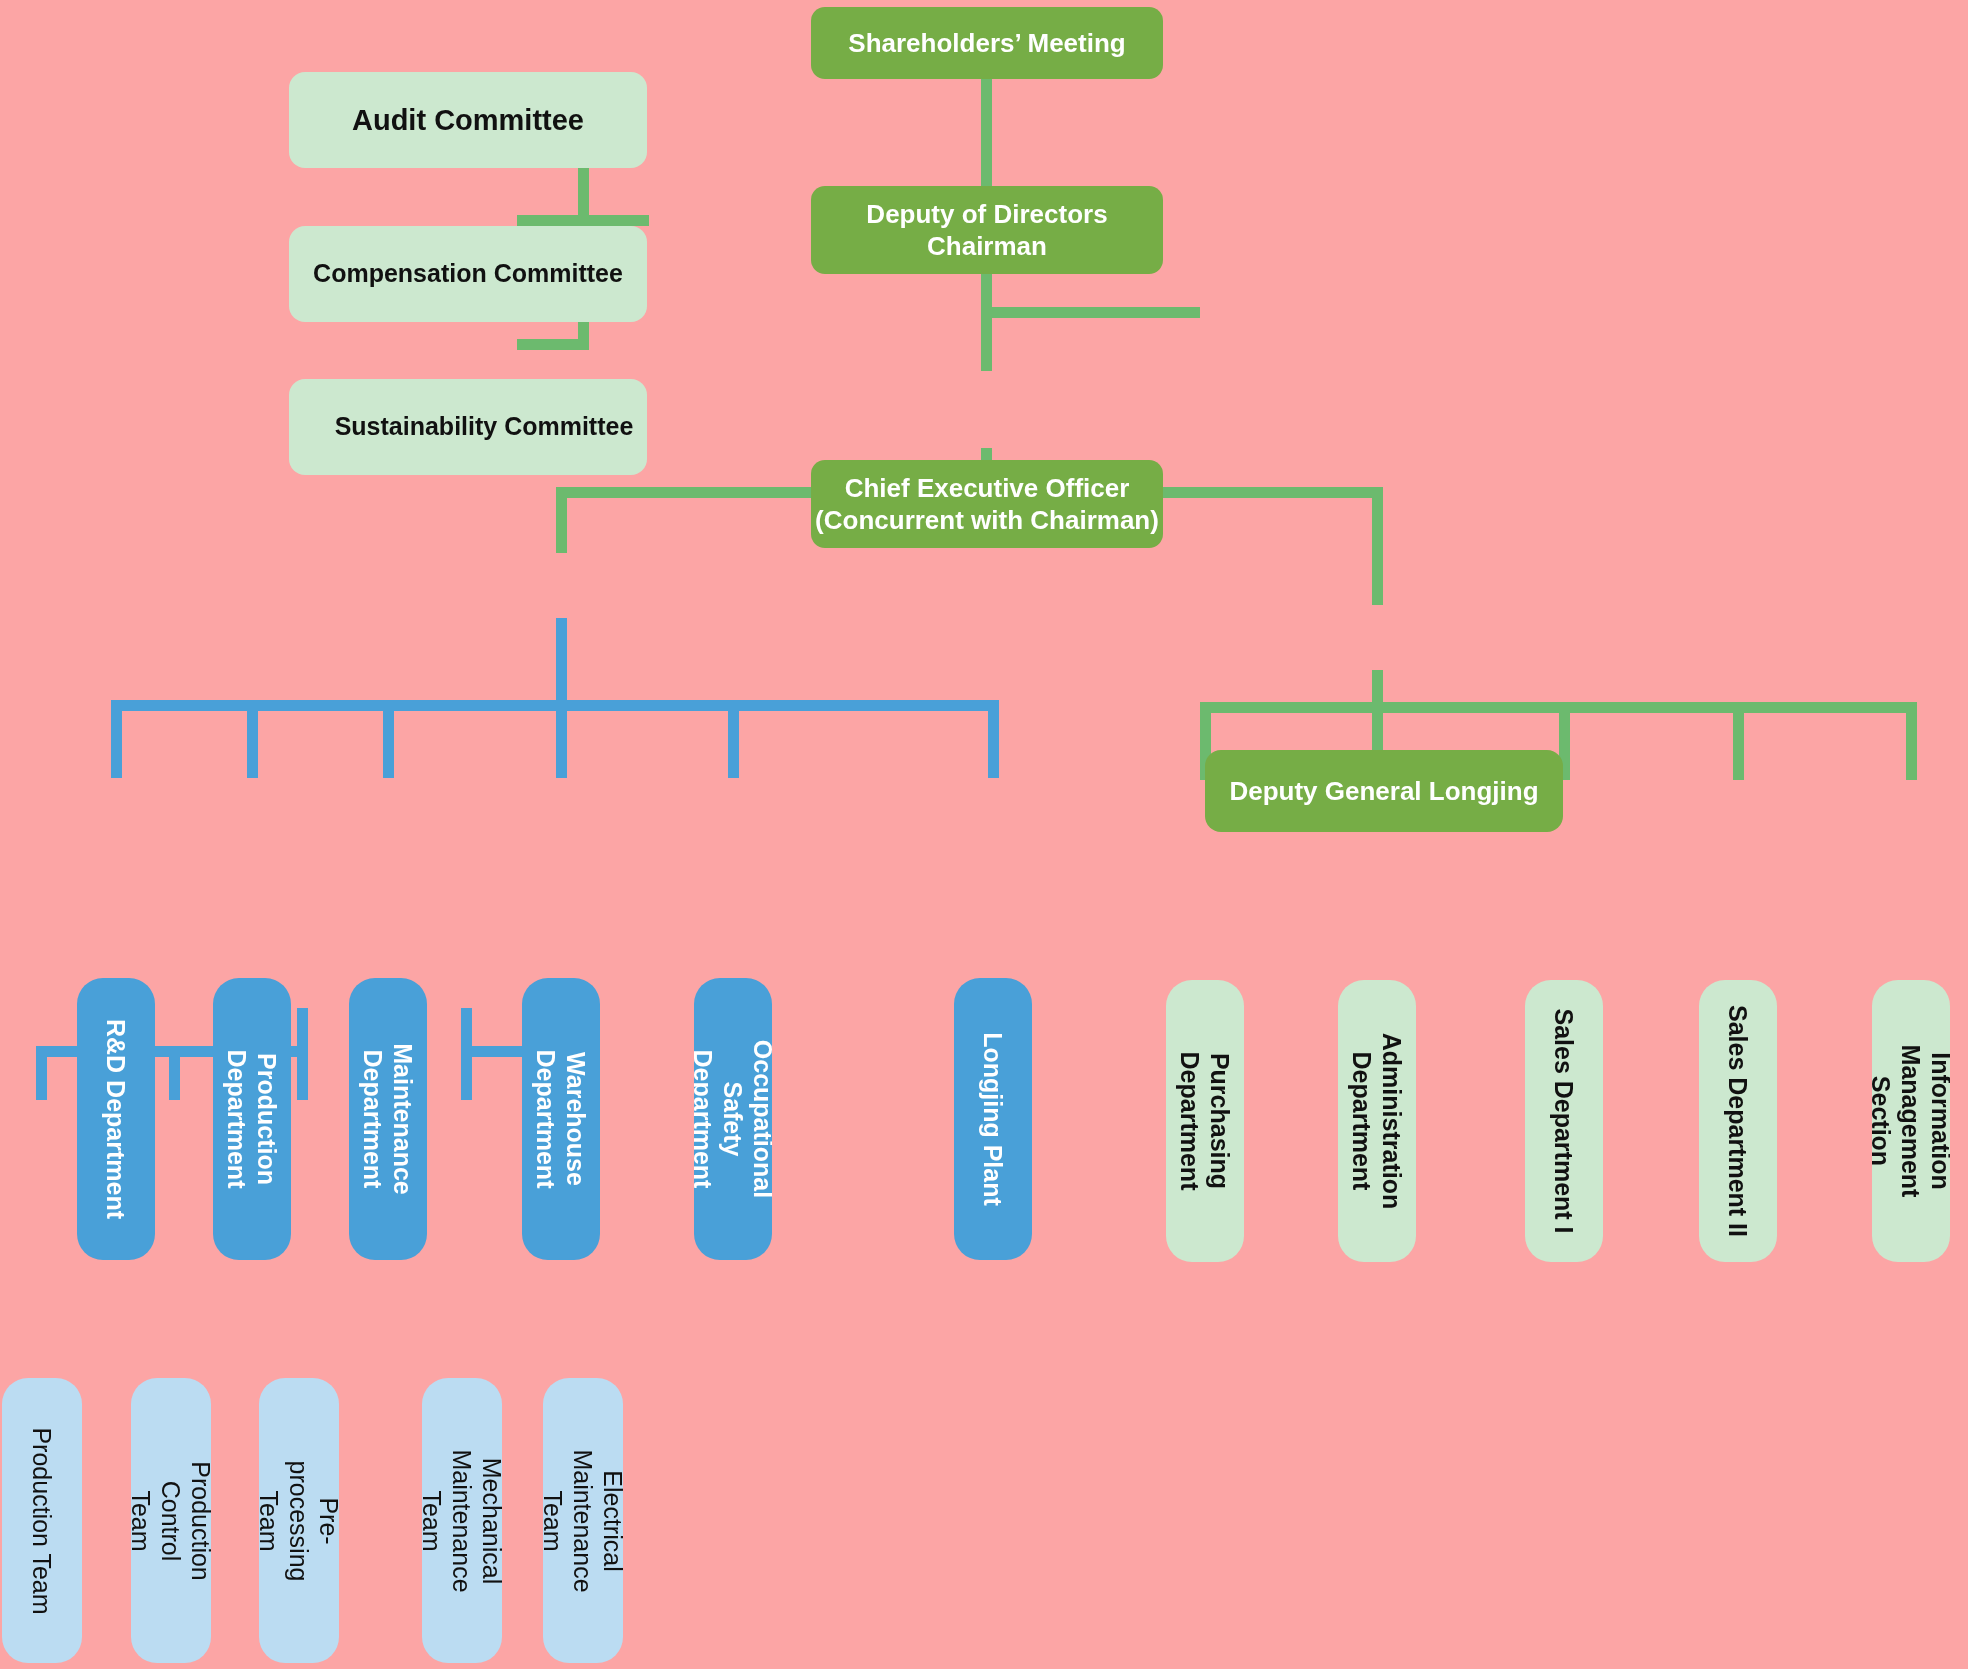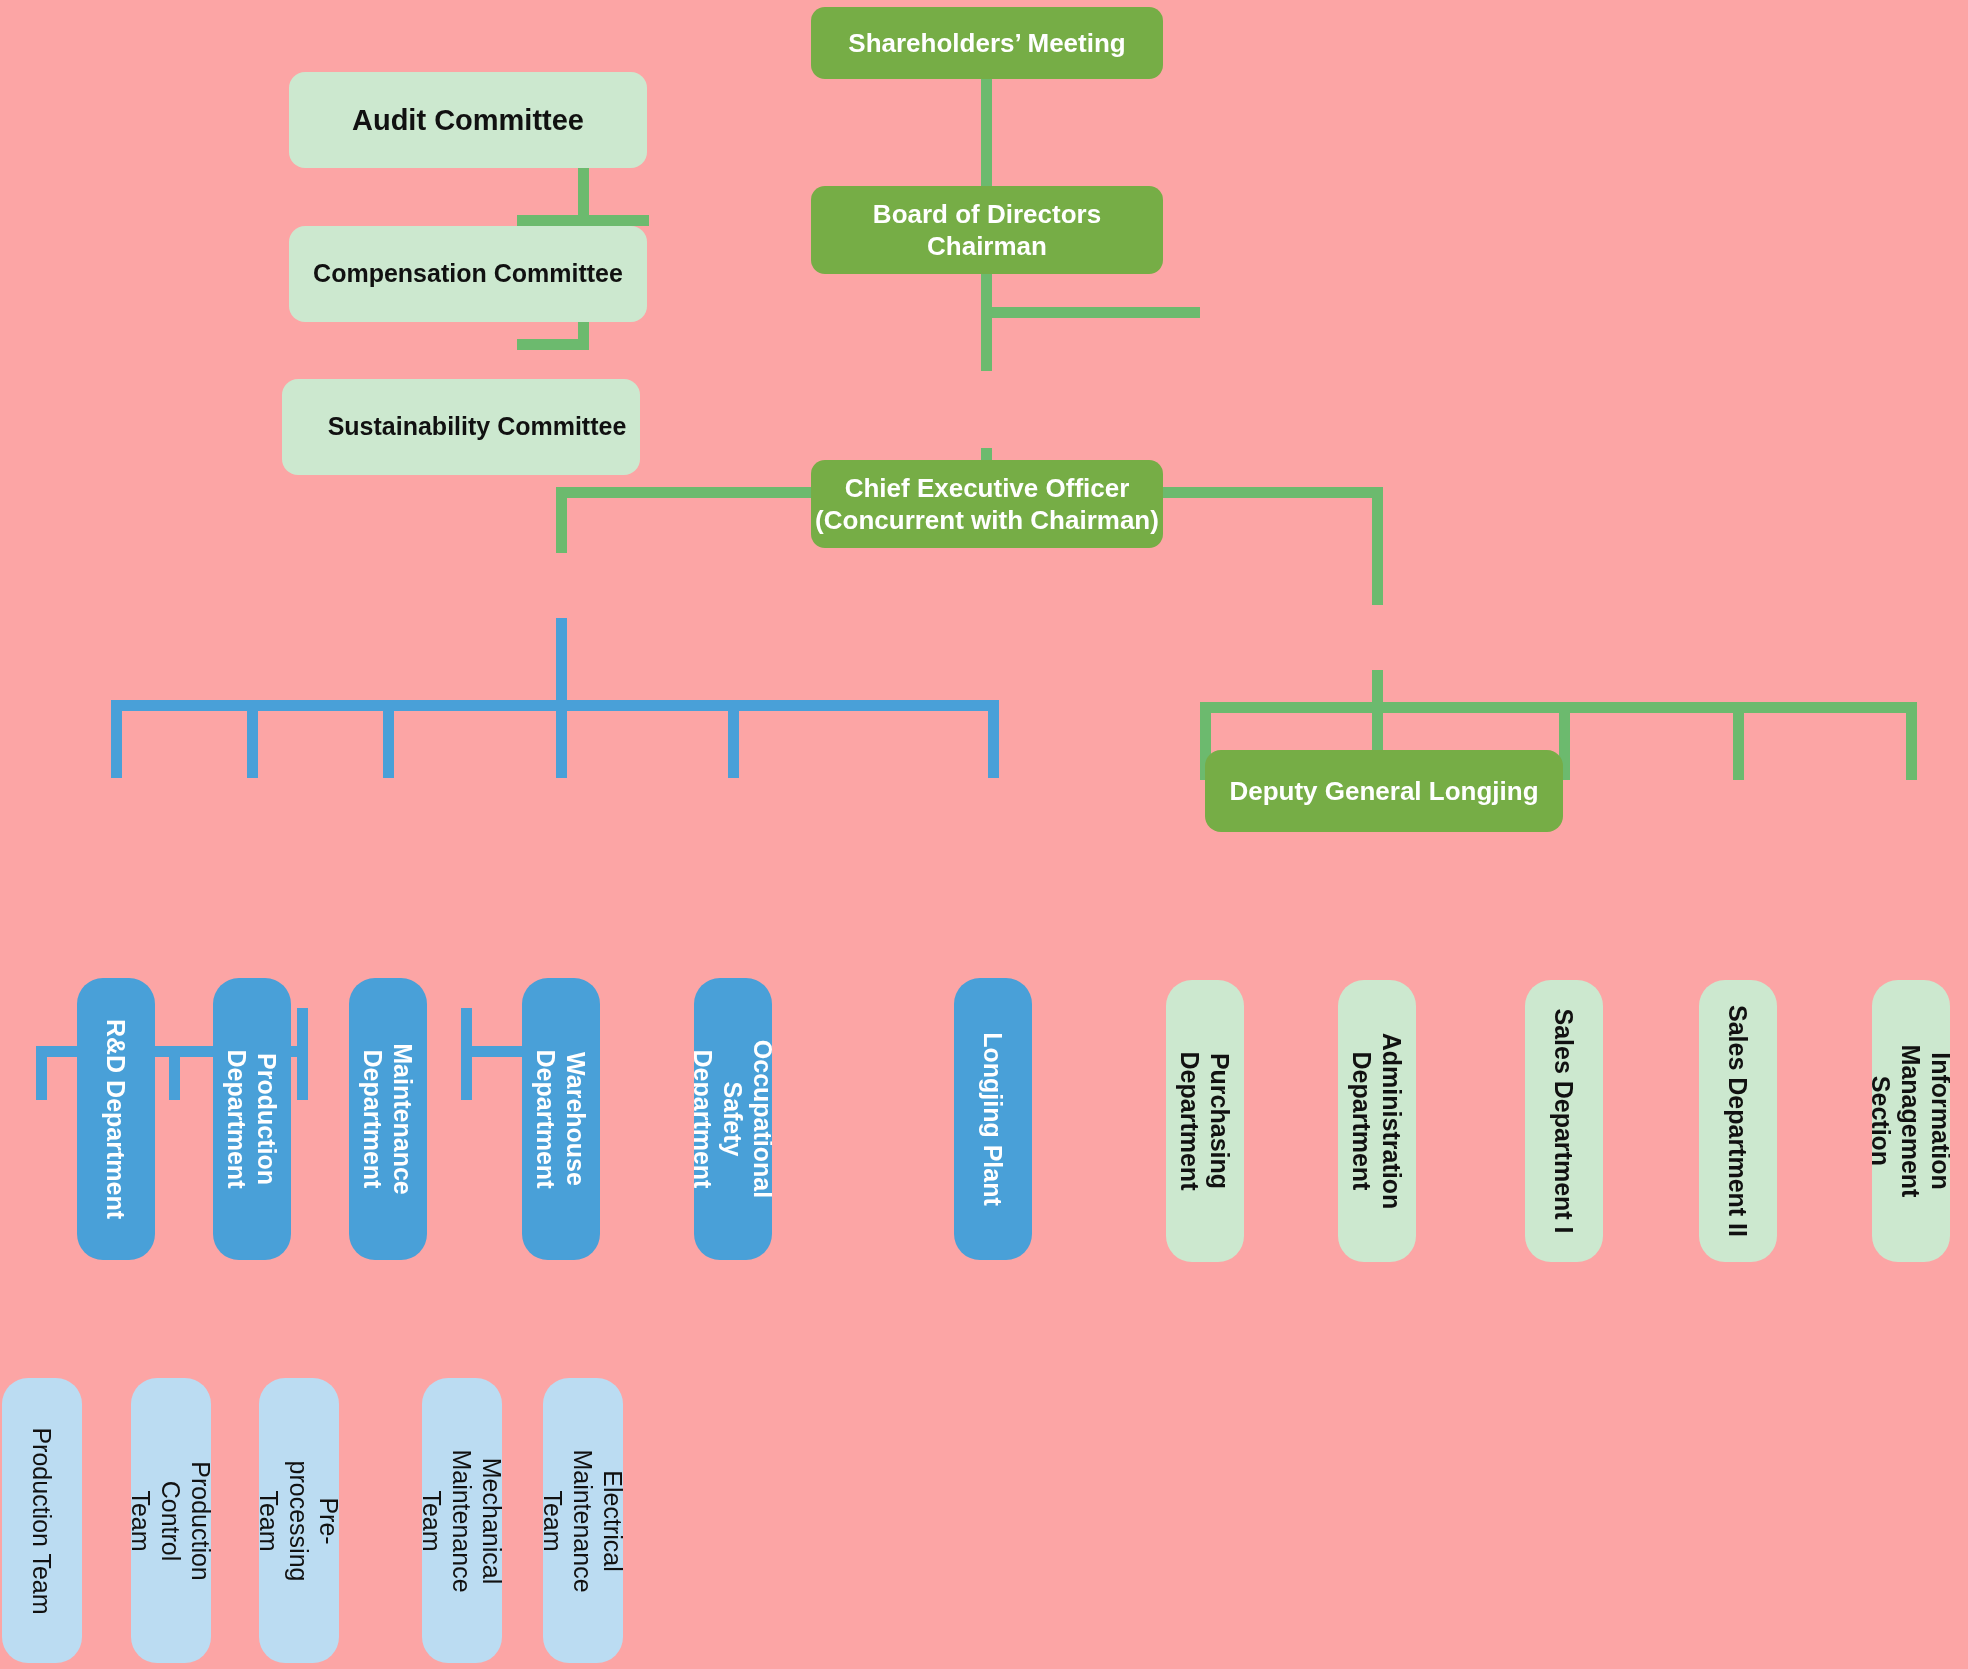--- a/index.html
+++ b/index.html
@@ -125,26 +125,26 @@
   </div>
 
   <div class="node light-green" style="left:289px; top:72px; width:358px; height:96px; border-radius:16px; font-size:29px;">
     <span>Audit Committee</span>
   </div>
 
   <div class="node light-green" style="left:289px; top:226px; width:358px; height:96px; border-radius:16px; font-size:25px;">
     <span>Compensation Committee</span>
   </div>
 
-  <div class="node light-green" style="left:282px; top:379px; width:358px; height:96px; border-radius:16px; font-size:25px;padding-left:32px;">
+  <div class="node light-green" style="left:289px; top:379px; width:358px; height:96px; border-radius:16px; font-size:25px;padding-left:32px;">
     <span>Sustainability Committee</span>
   </div>
 
   <div class="node dark-green" style="left:811px; top:186px; width:352px; height:88px; border-radius:14px; font-size:26px; white-space:pre-line;">
-    <span>Board of Directors
+    <span>Deputy of Directors
 Chairman</span>
   </div>
 
 
   <div class="node dark-green" style="left:811px; top:460px; width:352px; height:88px; border-radius:14px; font-size:26px; white-space:pre-line;">
     <span>Chief Executive Officer
 (Concurrent with Chairman)</span>
   </div>
 
 

